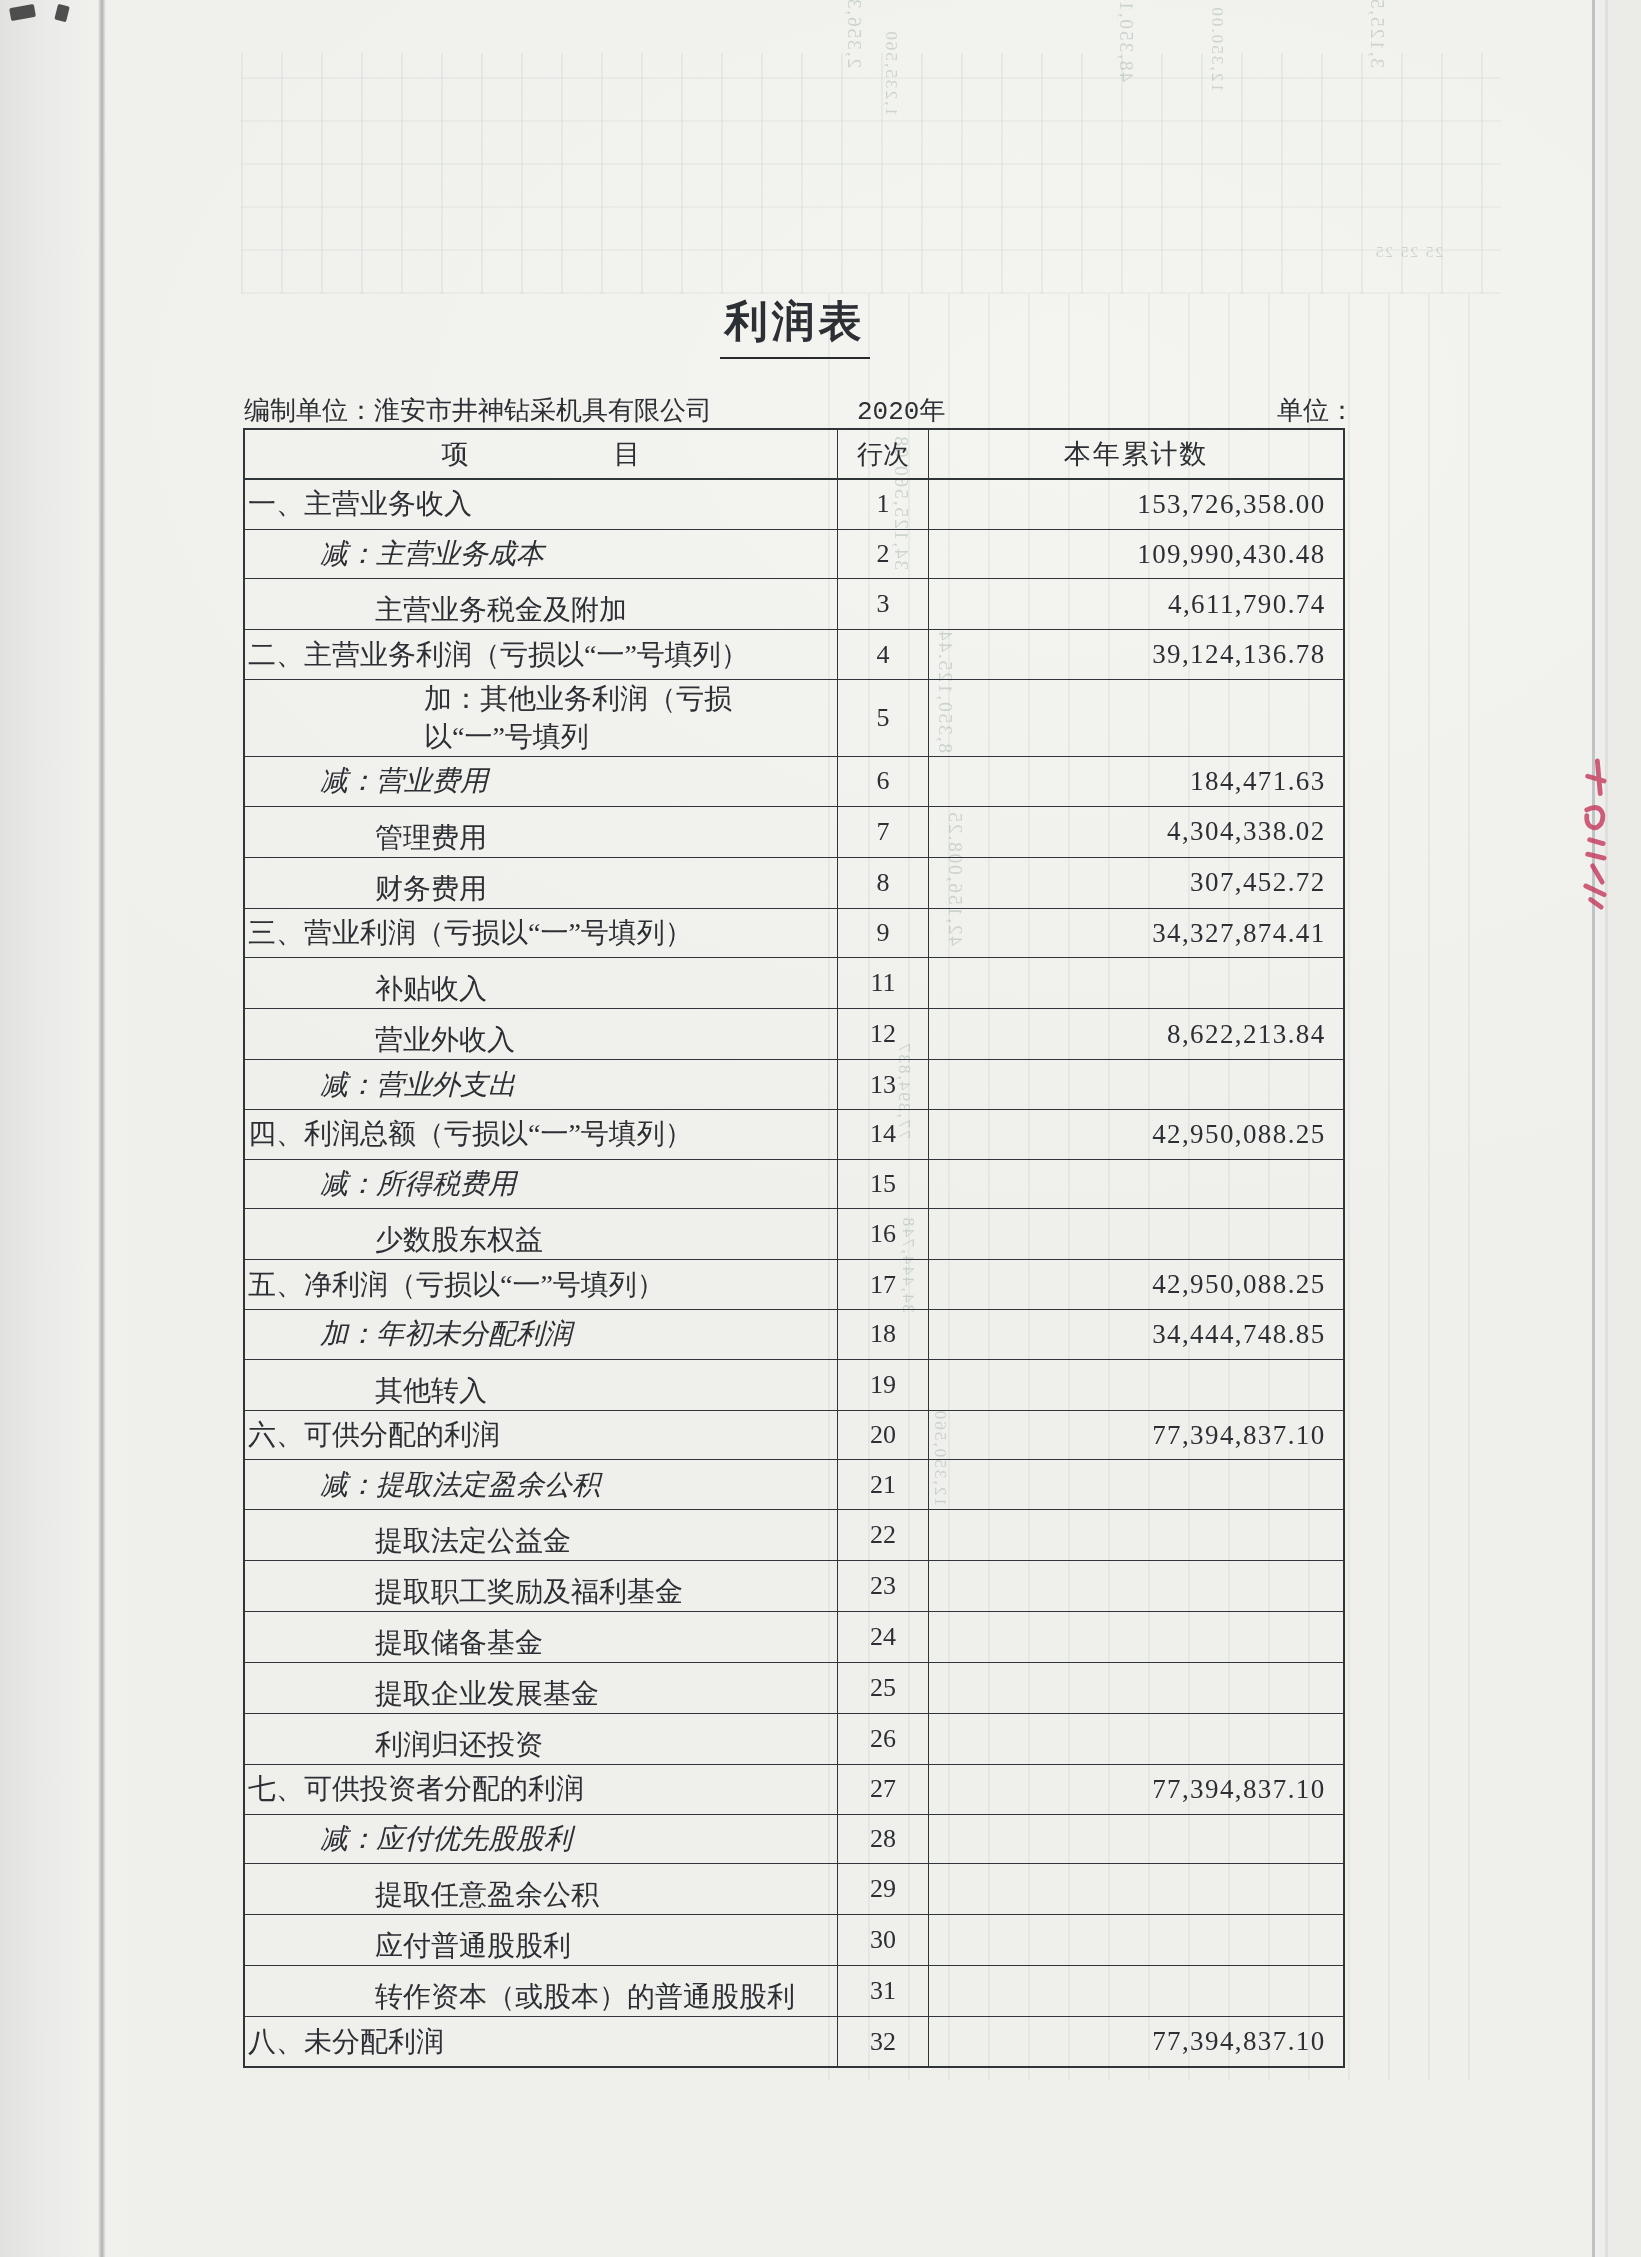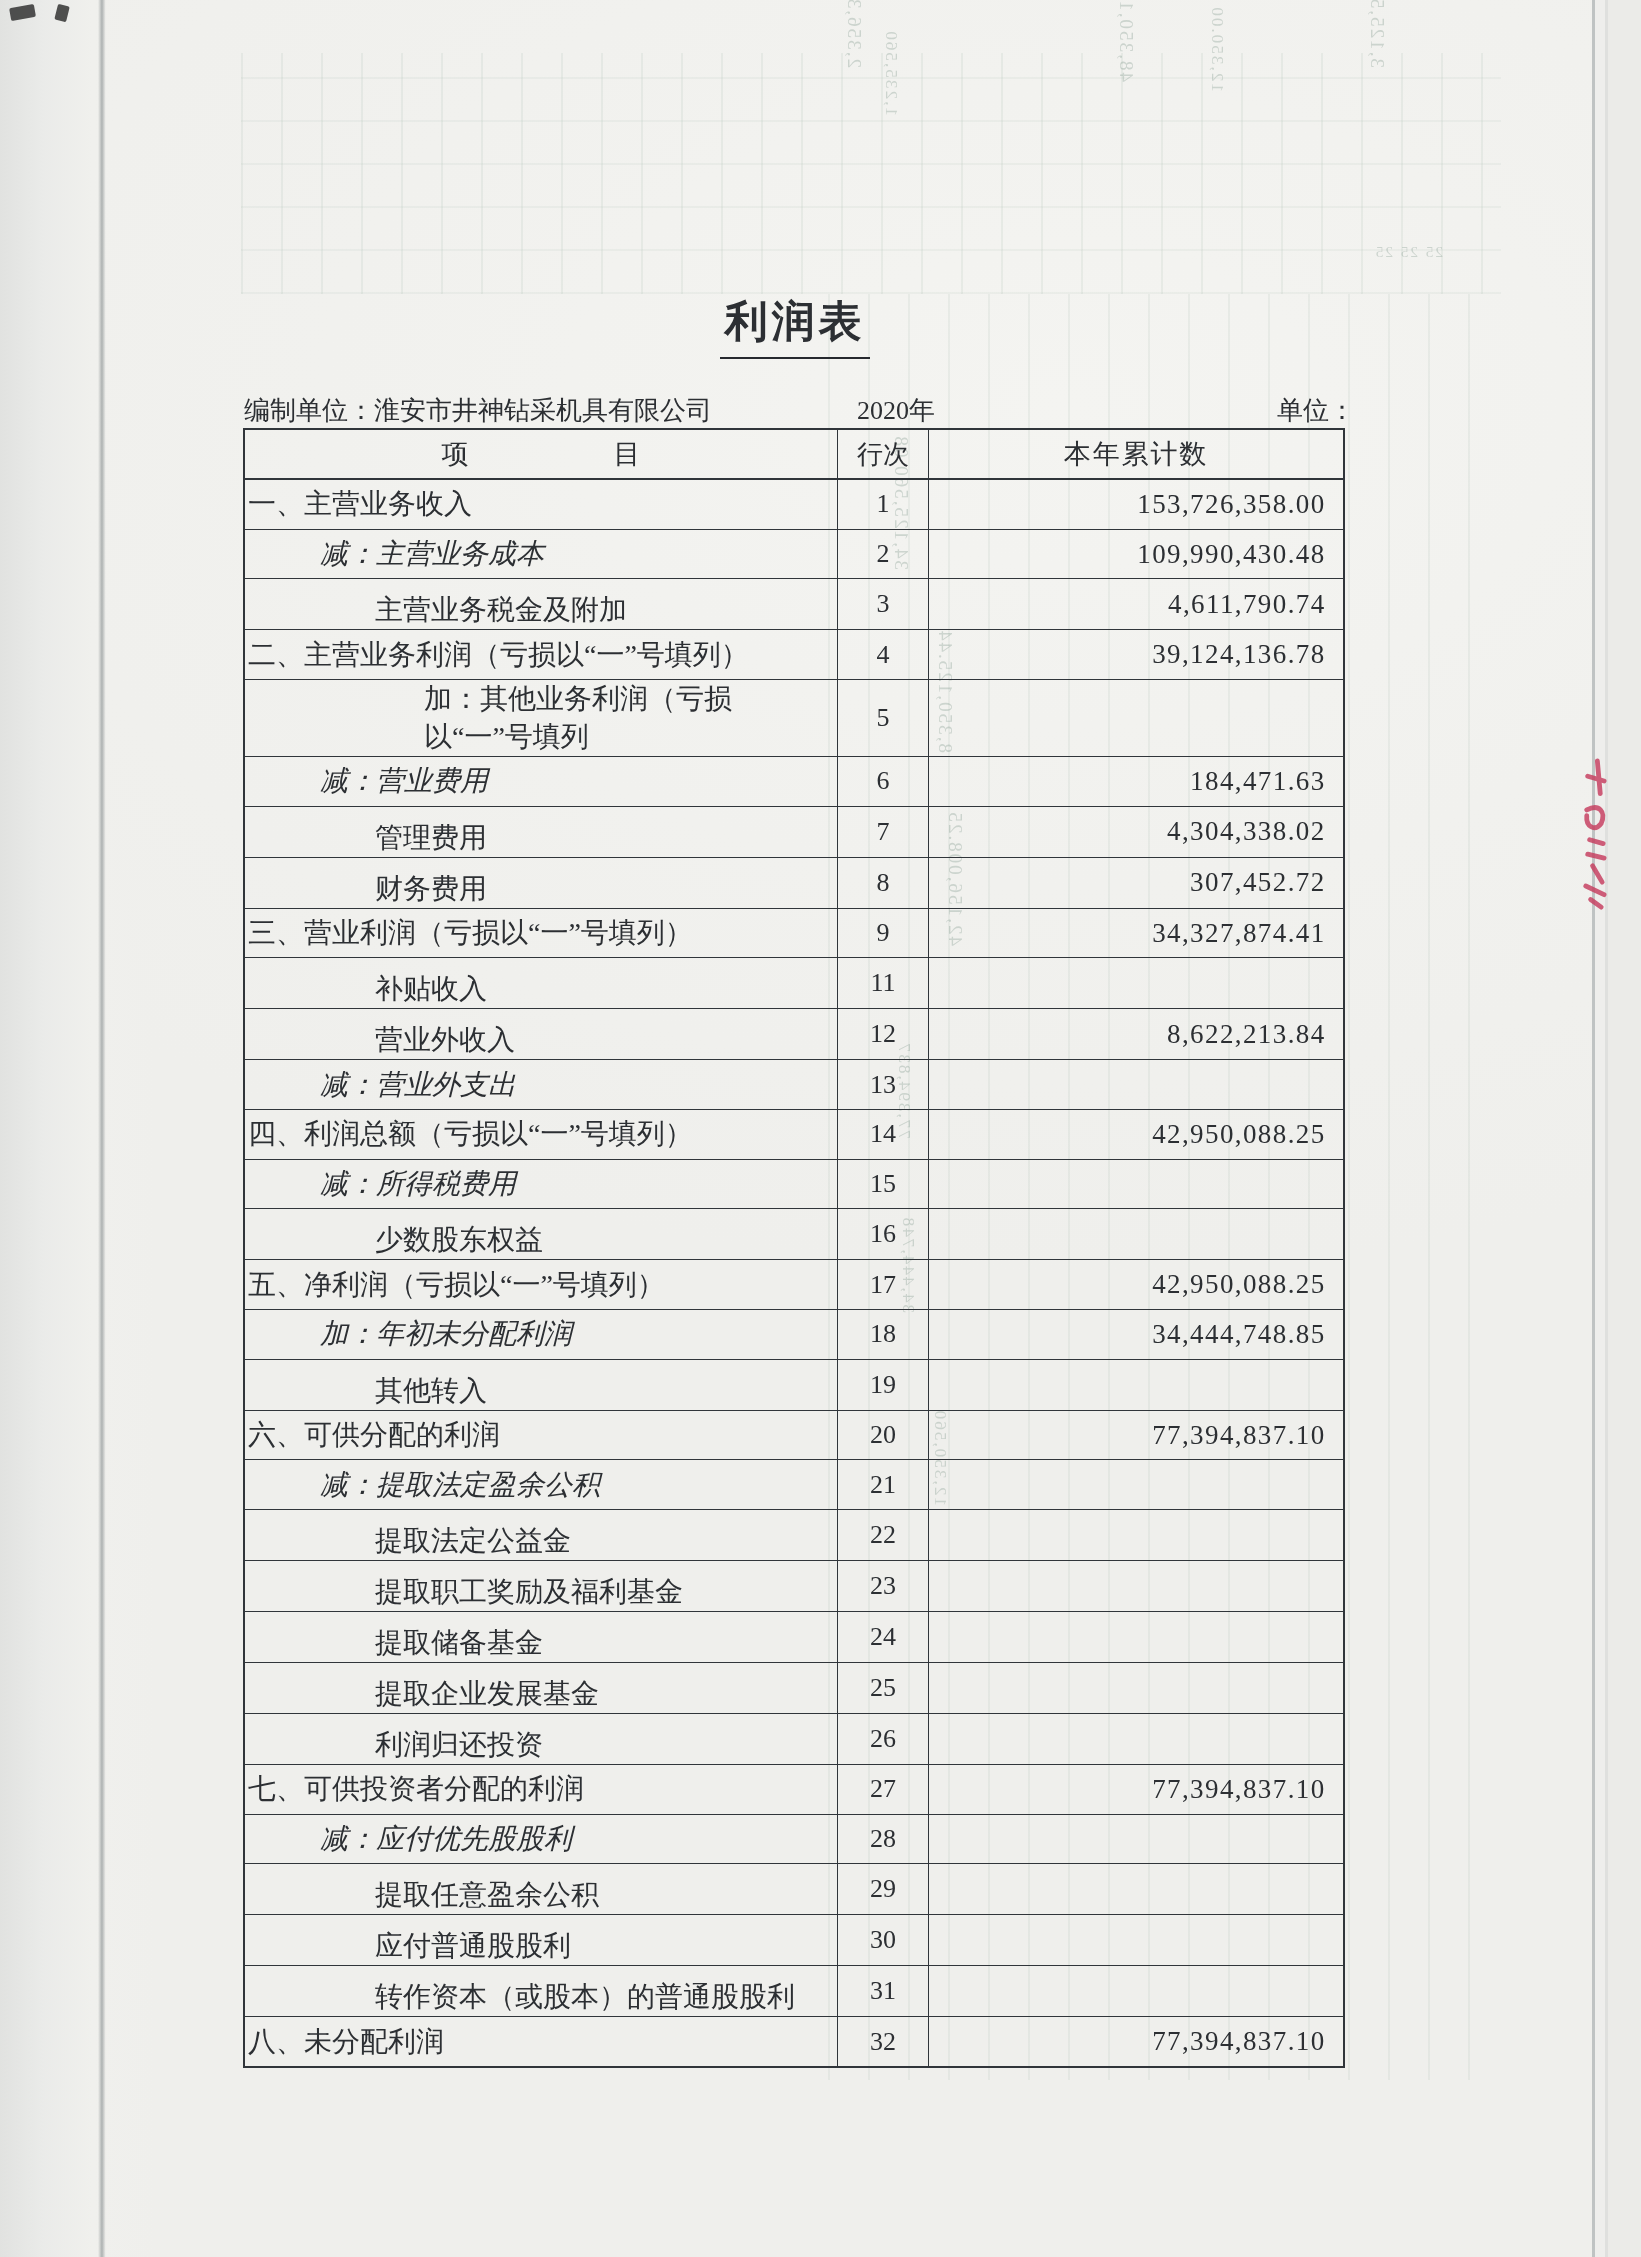--- a/index.html
+++ b/index.html
@@ -24,21 +24,21 @@
   #grid-right{left:828px;top:294px;width:673px;height:1786px;
     background:repeating-linear-gradient(90deg, rgba(145,170,155,.12) 0 1.9px, transparent 1.9px 40px);}
   .corner-mark{position:absolute;background:#333;border-radius:1.9px;opacity:.85;}
   #corner-mark-1{left:9.7px;top:5.8px;width:25px;height:12.6px;transform:rotate(-10deg);}
   #corner-mark-2{left:56px;top:4.8px;width:11.6px;height:16.4px;transform:rotate(14deg);}
   .bleed-item{position:absolute;color:rgba(125,148,136,.32);letter-spacing:1.9px;
     font-family:"Liberation Serif","DejaVu Serif",serif;white-space:nowrap;transform-origin:left top;}
 
   #page-title{position:absolute;left:720px;top:293px;font-size:43px;font-weight:bold;
     letter-spacing:3.9px;padding:0 4.8px 5.8px 4.8px;border-bottom:2.9px solid #26292e;}
-  #meta-line{position:absolute;left:0;top:393px;width:1470px;height:33px;font-size:26px;}
+  #meta-line{position:absolute;left:0;top:393px;width:1470px;height:33px;font-size:26px;font-family:Liberation Mono, monospace;}
   #company-line{position:absolute;left:244px;top:0;}
   #year-label{position:absolute;left:857px;top:0;text-align:right;}
   #unit-label{position:absolute;left:1277px;top:0;}
 
   #income-table{position:absolute;left:243px;top:428px;width:1102px;height:1640px;
     border:2.9px solid #30353a;box-sizing:border-box;display:flex;flex-direction:column;}
   .t-head{flex:0 0 48px;border-bottom:2.9px solid #30353a;display:grid;
     grid-template-columns:592px 92px 1fr;}
   .t-row{flex:1;display:grid;grid-template-columns:592px 92px 1fr;border-bottom:1.9px solid #30353a;}
   .t-row:last-child{border-bottom:none;}

